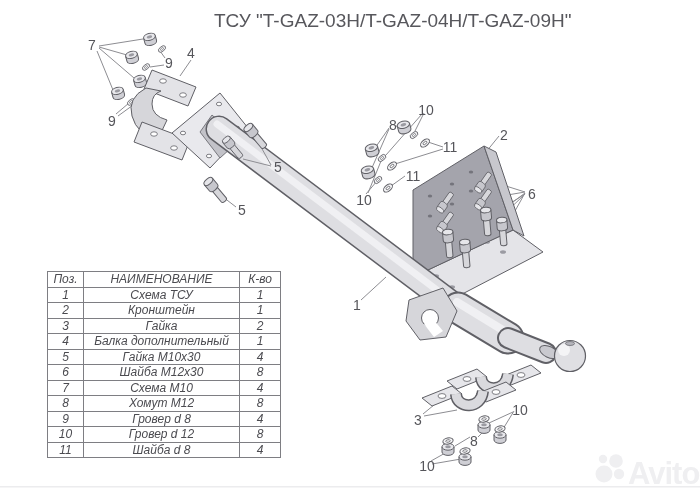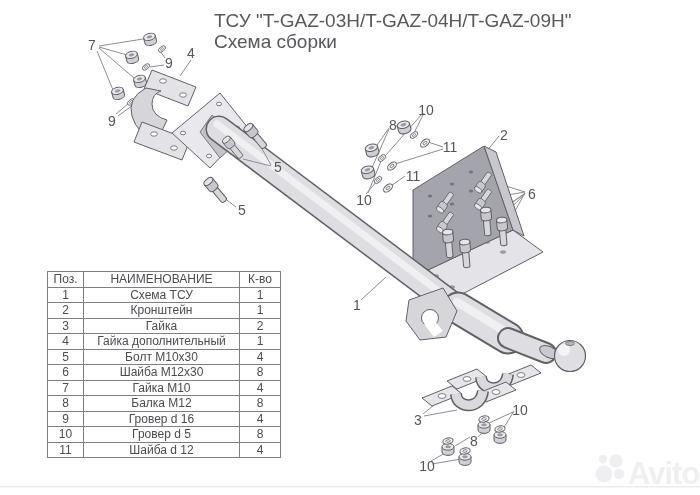--- a/index.html
+++ b/index.html
@@ -13,21 +13,21 @@
     font-size:19px;line-height:21px;color:#57575c;white-space:nowrap;
   }
   .parts-table{
     position:absolute;left:47px;top:271px;
     border-collapse:collapse;font-size:12px;color:#4b4b50;
     table-layout:fixed;
   }
   .parts-table th,.parts-table td{
     border:1px solid #7e7e83;font-weight:normal;
     padding:0 2px;height:14.5px;line-height:14.5px;
-    text-align:center;white-space:nowrap;overflow:hidden;
+    text-align:center;white-space:nowrap;overflow:hidden;font-style:italic;
   }
   .callout{font-size:14px;fill:#55555a;}
   .leader{stroke:#8d8d92;stroke-width:1;fill:none;}
   .wm-text{font-size:31px;font-weight:bold;fill:#efeff1;letter-spacing:-1px;}
 </style>
 </head>
 <body>
 
 <svg class="stage" width="700" height="495" viewBox="0 0 700 495" xmlns="http://www.w3.org/2000/svg">
   <defs>
@@ -215,21 +215,20 @@
       <circle cx="603" cy="459" r="4.2"></circle>
       <circle cx="616" cy="461" r="6.8"></circle>
       <circle cx="619" cy="474" r="5.2"></circle>
     </g>
     <text class="wm-text" x="628" y="484">Avito</text>
   </g>
 </svg>
 
 <div class="title">
   <div>ТСУ "T-GAZ-03H/T-GAZ-04H/T-GAZ-09H"</div>
-  <div>Схема сборки</div>
 </div>
 
 <table class="parts-table">
   <colgroup>
       <col style="width:36px">
       <col style="width:156px">
       <col style="width:41px">
     </colgroup>
   <thead>
     <tr>
@@ -249,52 +248,52 @@
         <td>Кронштейн</td>
         <td>1</td>
       </tr>
       <tr>
         <td>3</td>
         <td>Гайка</td>
         <td>2</td>
       </tr>
       <tr>
         <td>4</td>
-        <td>Гайка дополнительный</td>
+        <td>Балка дополнительный</td>
         <td>1</td>
       </tr>
       <tr>
         <td>5</td>
-        <td>Болт М10х30</td>
+        <td>Гайка М10х30</td>
         <td>4</td>
       </tr>
       <tr>
         <td>6</td>
         <td>Шайба М12х30</td>
         <td>8</td>
       </tr>
       <tr>
         <td>7</td>
-        <td>Гайка М10</td>
-        <td>4</td>
-      </tr>
-      <tr>
-        <td>8</td>
-        <td>Балка М12</td>
+        <td>Схема М10</td>
+        <td>4</td>
+      </tr>
+      <tr>
+        <td>8</td>
+        <td>Хомут М12</td>
         <td>8</td>
       </tr>
       <tr>
         <td>9</td>
-        <td>Гровер d 16</td>
+        <td>Гровер d 8</td>
         <td>4</td>
       </tr>
       <tr>
         <td>10</td>
-        <td>Гровер d 5</td>
+        <td>Гровер d 12</td>
         <td>8</td>
       </tr>
       <tr>
         <td>11</td>
-        <td>Шайба d 12</td>
+        <td>Шайба d 8</td>
         <td>4</td>
       </tr>
     </tbody>
 </table>
 
 </body></html>

